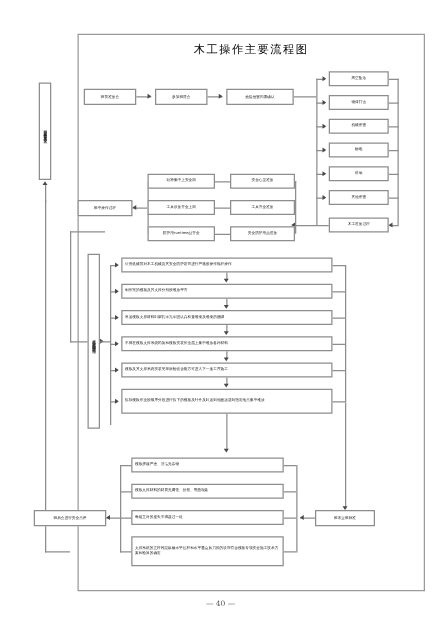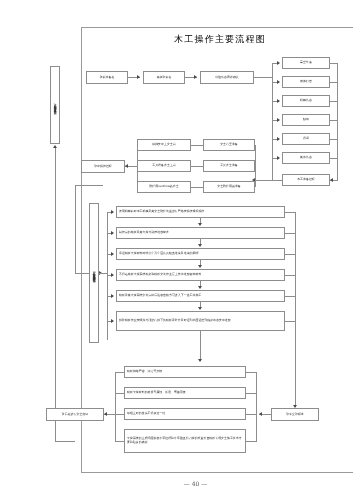--- a/index.html
+++ b/index.html
@@ -7,21 +7,21 @@
   body{
     width:353px;height:500px;
     background:#ffffff;
     font-family:"DejaVu Sans","Liberation Sans",sans-serif;
     color:#111;
     overflow:hidden;
     position:relative;
   }
   #page{
     position:absolute;inset:0;
-    width:304px;height:500px;margin-left:19px;
+    width:304px;height:500px;
   }
   
   .frame{
     position:absolute;
     left:62px;top:27px;
     width:278px;height:446px;
     border:1px solid #9a9a9a;
     box-sizing:border-box;
   }
   .title{

